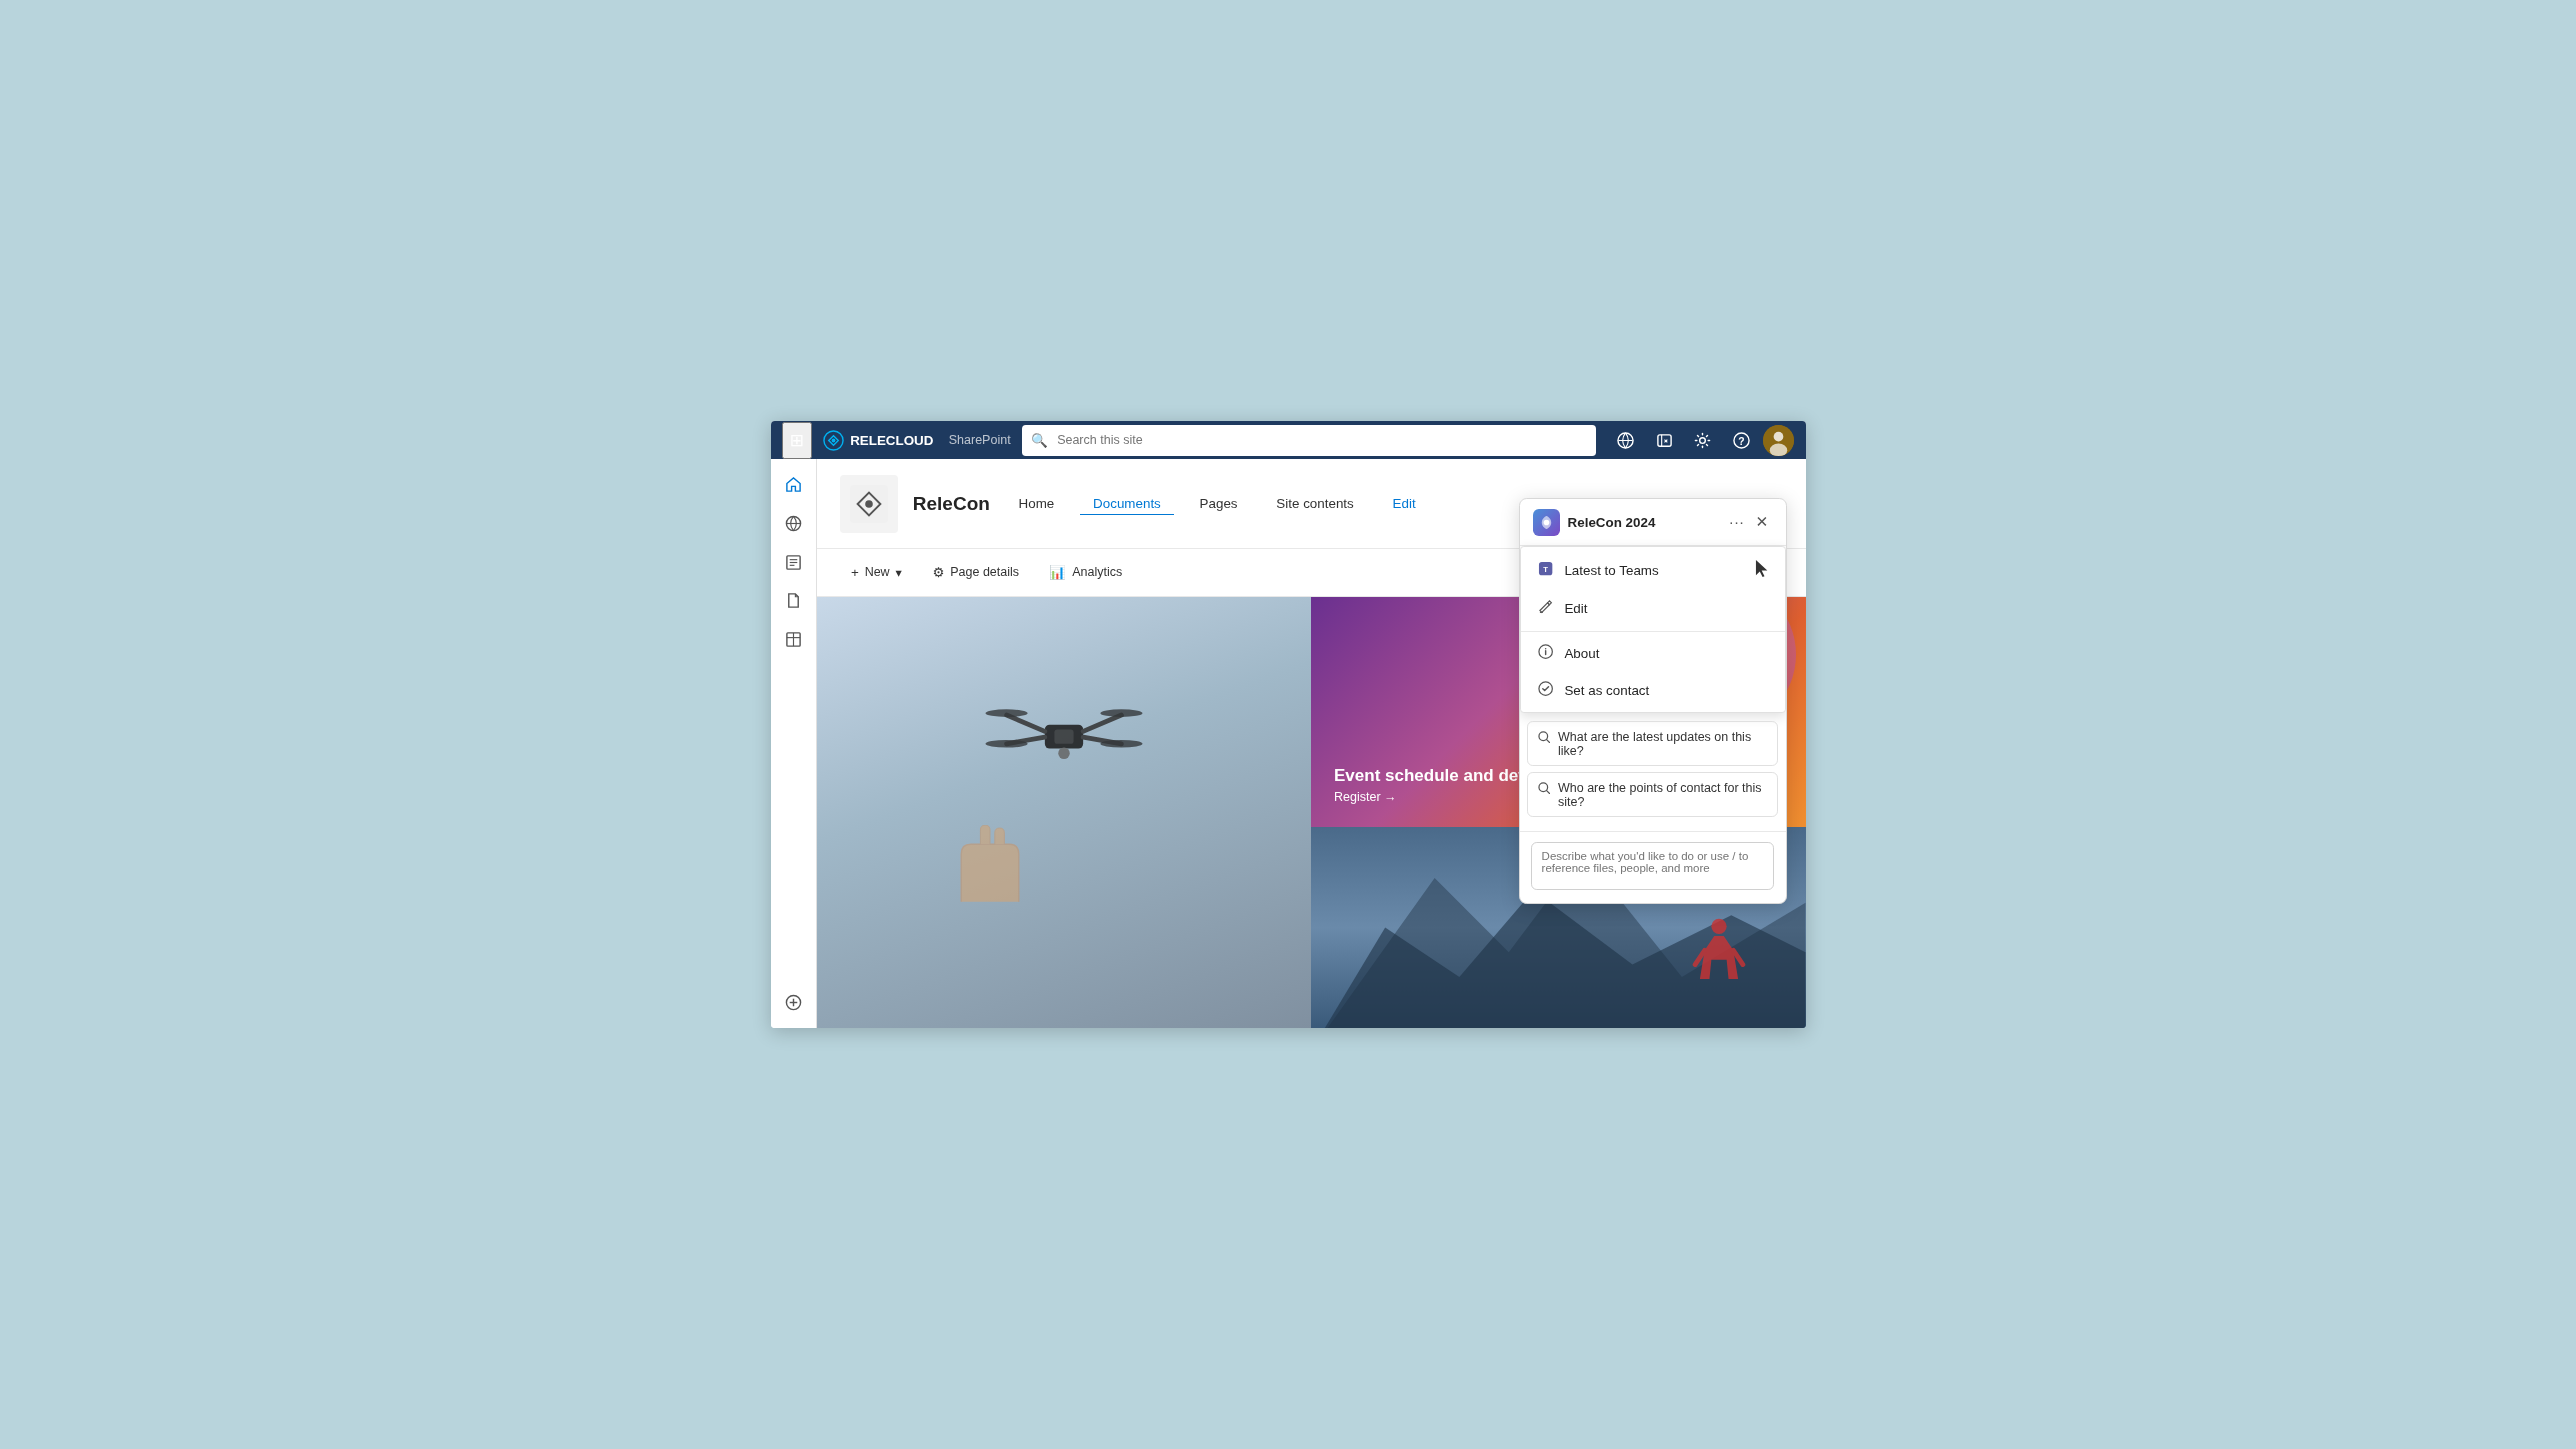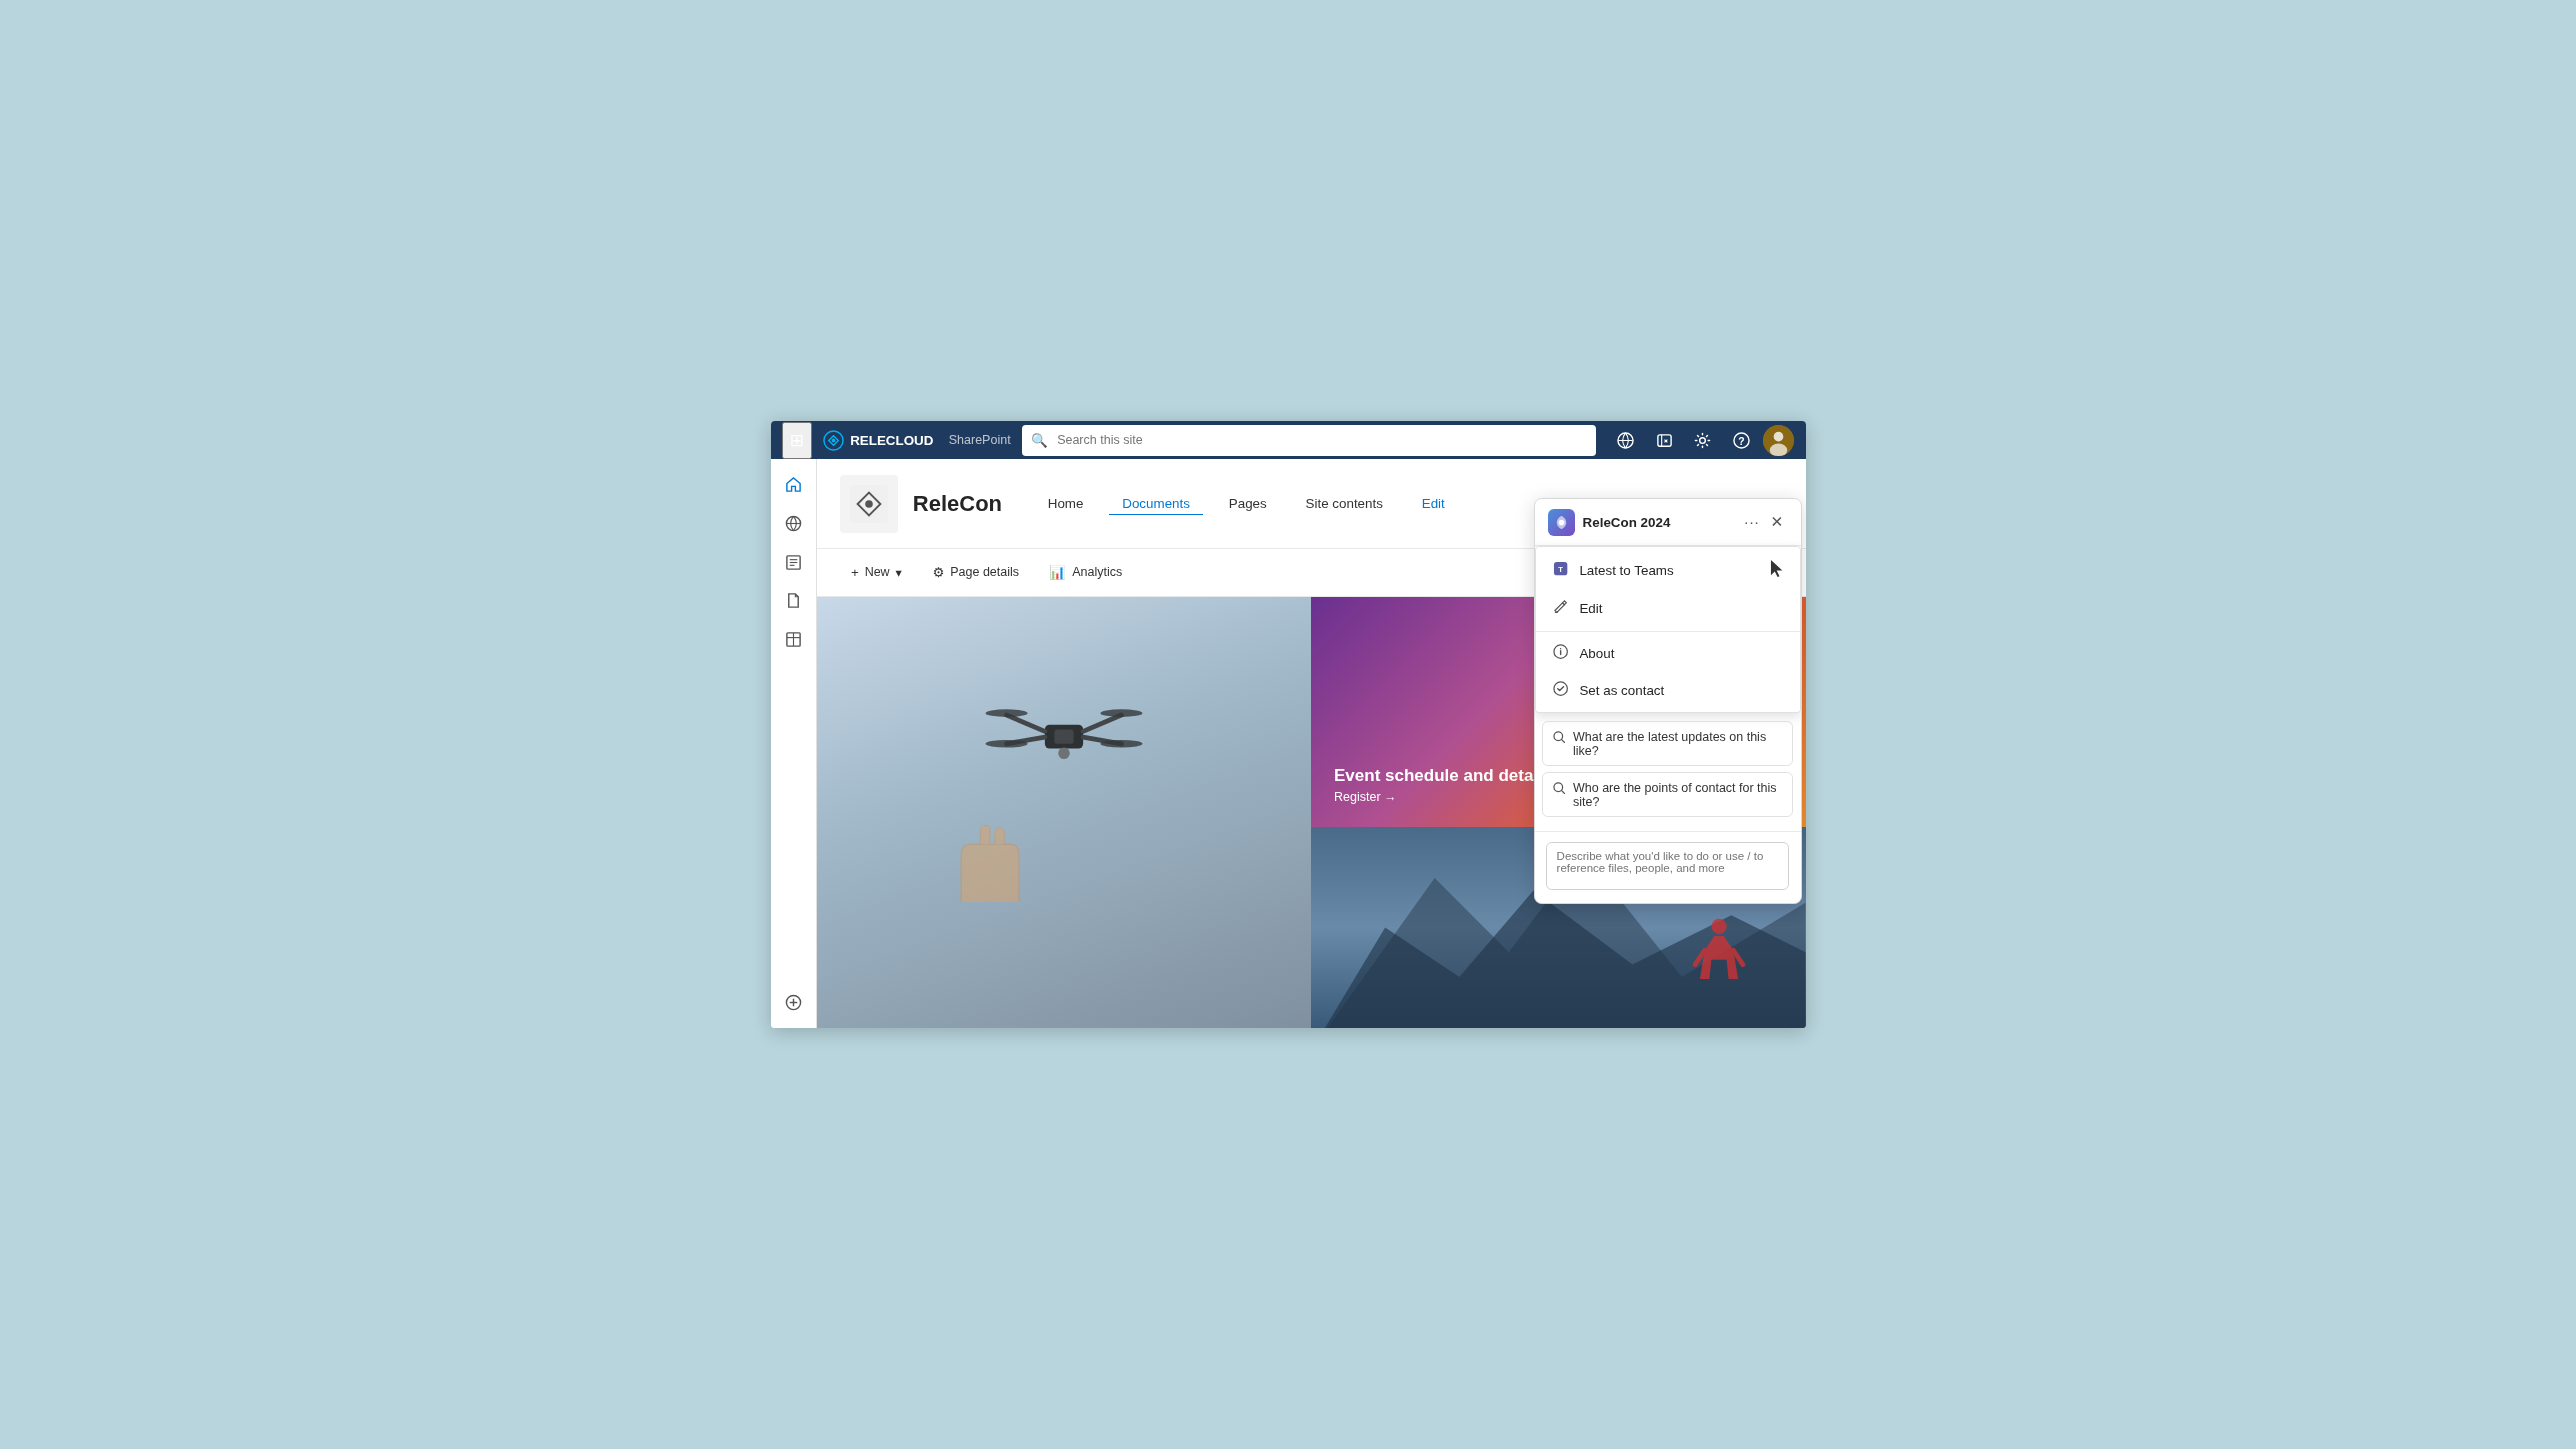--- a/index.html
+++ b/index.html
@@ -161,24 +161,24 @@
       background: #f3f3f3;
       border-radius: 3.8px;
       display: flex;
       align-items: center;
       justify-content: center;
       font-size: 27px;
       color: #555;
       flex-shrink: 0;
     }
     .site-title {
-      font-size: 22px;
+      font-size: 19px;
       font-weight: 600;
       color: #252525;
-      margin-right: 17px;
+      margin-right: 0;
     }
     .site-nav {
       display: flex;
       align-items: center;
       gap: 12px;
       flex: 1;
     }
     .site-nav a {
       padding: 3.8px 13.4px;
       font-size: 13.4px;
@@ -308,21 +308,21 @@
       display: flex;
       align-items: flex-end;
       padding: 19px;
     }
     .hero-bottom-right-text { color: #fff; }
     .hero-bottom-right-text h3 { font-size: 15.3px; font-weight: 600; }
     
     .copilot-panel {
       position: absolute;
       top: 77px;
-      right: 4px;
+      right: 19px;
       width: 268px;
       background: #fff;
       border: 1px solid #d8d8d8;
       border-radius: 7.7px;
       box-shadow: 0 3.8px 19px rgba(0,0,0,0.15);
       z-index: 100;
       overflow: hidden;
     }
     .copilot-header {
       display: flex;

